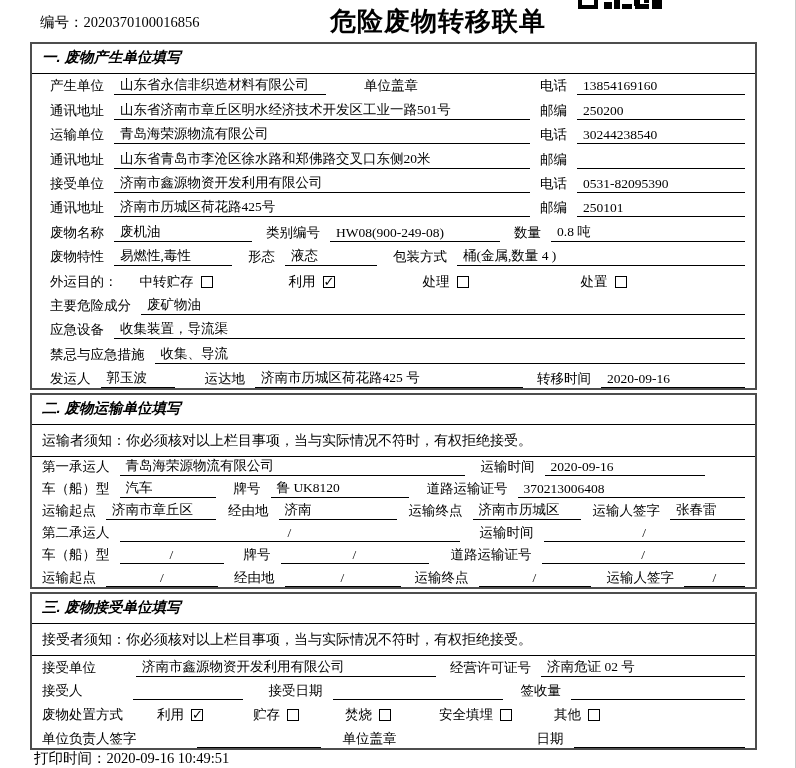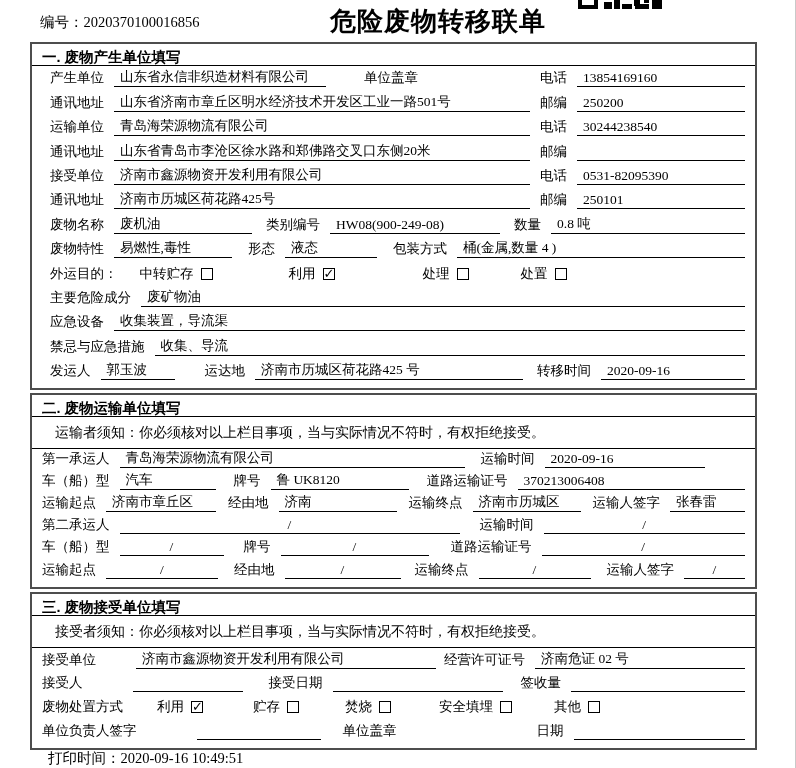--- a/index.html
+++ b/index.html
@@ -12,24 +12,24 @@
                letter-spacing:1px; white-space:nowrap; }
   .qr-frag { position:absolute; left:578px; top:0; width:84px; height:9px; }
 
   .form-wrap { position:absolute; left:30px; top:42px; width:727px; }
   .box { border:2px solid #4d4d4d; background:#fff; width:727px; }
   .box + .box { margin-top:3px; }
   .box-s1 { height:348px; }
   .box-s2 { height:196px; }
   .box-s3 { height:158px; }
 
-  .sec-hdr { height:22px; line-height:26px; font-weight:bold; font-size:14.5px;
+  .sec-hdr { height:30px; line-height:26px; font-weight:bold; font-size:14.5px;
              padding-left:10px; border-bottom:1px solid #000;
-             font-family:"Liberation Sans","DejaVu Sans",sans-serif; }
-  .note-row { height:32px; line-height:31px; font-size:14px; padding-left:23px;
+             font-family:"Liberation Sans","DejaVu Sans",sans-serif;font-style:italic; }
+  .note-row { height:32px; line-height:31px; font-size:14px; padding-left:10px;
               border-bottom:1px solid #000; white-space:nowrap; }
 
   .row { display:flex; align-items:flex-end; padding:0 10px 3px 10px; font-size:13.5px; }
   .s1 .row { height:24.4px;padding-left:18px; }
   .s2 .row { height:22.1px; }
   .s3 .row { height:23.7px; }
   .lbl { white-space:nowrap; padding-right:10px; flex:none; }
   .val { border-bottom:1px solid #000; padding:0 6px; white-space:nowrap;
          flex:none; min-height:16px; overflow:hidden;margin-top:32px; }
   .val.fill { flex:1 1 auto; }
@@ -37,21 +37,21 @@
   .spacer { flex:1 1 auto; }
 
   .opt { white-space:nowrap; display:inline-flex; align-items:center; flex:none; }
   .opt .opt-label { padding-right:7px; }
   .cb { display:inline-block; width:12px; height:12px; border:1px solid #000;
         position:relative; flex:none; }
   .cb.checked::after { content:"\2713"; position:absolute; left:0px; top:-3px;
         font-size:13px; font-weight:bold;
         font-family:"DejaVu Sans","Liberation Sans",sans-serif; }
 
-  .footer-time { position:absolute; left:48px; top:749px; font-size:14.5px; white-space:nowrap;text-align:right; }
+  .footer-time { position:absolute; left:34px; top:749px; font-size:14.5px; white-space:nowrap;text-align:right; }
 </style>
 </head>
 <body>
 
 <div class="page-edge"></div>
 
 <div class="serial"><span>编号：</span><span>2020370100016856</span></div>
 <div class="doc-title">危险废物转移联单</div>
 <svg class="qr-frag" viewBox="0 0 84 9" xmlns="http://www.w3.org/2000/svg">
   <rect x="0" y="0" width="20" height="9" fill="#000"></rect>
@@ -139,21 +139,21 @@
         <span class="cb"></span>
       </span>
       <span class="opt" style="margin-left:76px">
         <span class="opt-label">利用</span>
         <span class="cb checked"></span>
       </span>
       <span class="opt" style="margin-left:88px">
         <span class="opt-label">处理</span>
         <span class="cb"></span>
       </span>
-      <span class="opt" style="margin-left:52px">
+      <span class="opt" style="margin-left:112px">
         <span class="opt-label">处置</span>
         <span class="cb"></span>
       </span>
     </div>
 
     <div class="row">
       <span class="lbl">主要危险成分</span>
       <span class="val fill">废矿物油</span>
     </div>
 
@@ -237,21 +237,21 @@
     </div>
   </div>
 
   <div class="box box-s3 s3">
     <div class="sec-hdr">三. 废物接受单位填写</div>
     <div class="note-row">接受者须知：你必须核对以上栏目事项，当与实际情况不符时，有权拒绝接受。</div>
 
     <div class="row">
       <span class="lbl">接受单位</span>
       <span class="val" style="width:300px;margin-left:30px">济南市鑫源物资开发利用有限公司</span>
-      <span class="lbl" style="margin-left:8px">经营许可证号</span>
+      <span class="lbl" style="margin-left:14px">经营许可证号</span>
       <span class="val fill">济南危证 02 号</span>
     </div>
 
     <div class="row">
       <span class="lbl">接受人</span>
       <span class="val" style="width:110px;margin-left:40px"></span>
       <span class="lbl" style="margin-left:26px">接受日期</span>
       <span class="val" style="width:170px"></span>
       <span class="lbl" style="margin-left:18px">签收量</span>
       <span class="val fill"></span>

